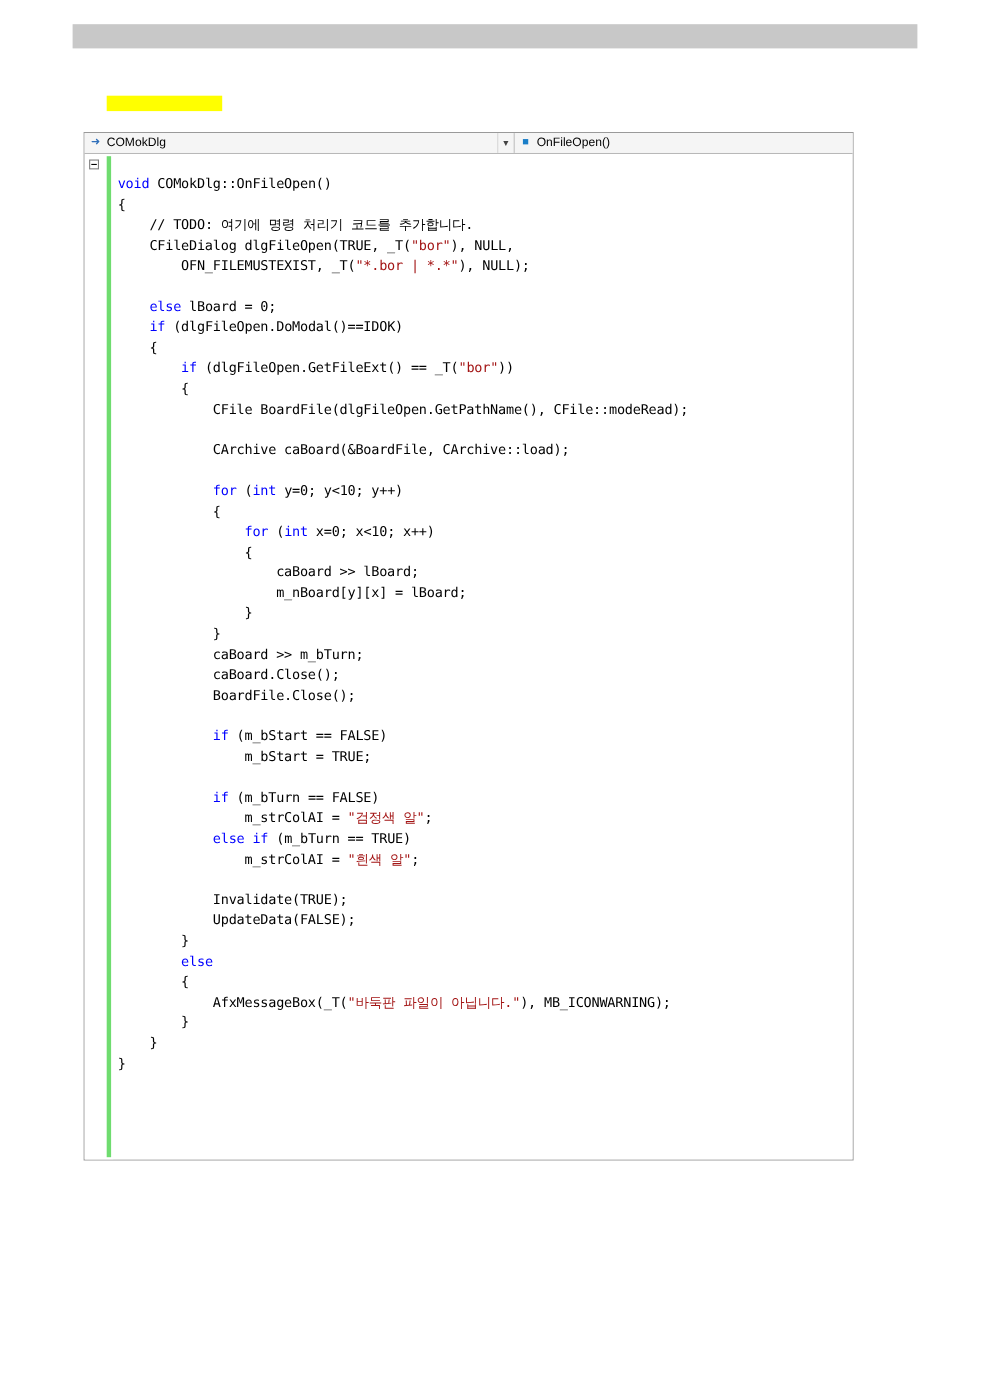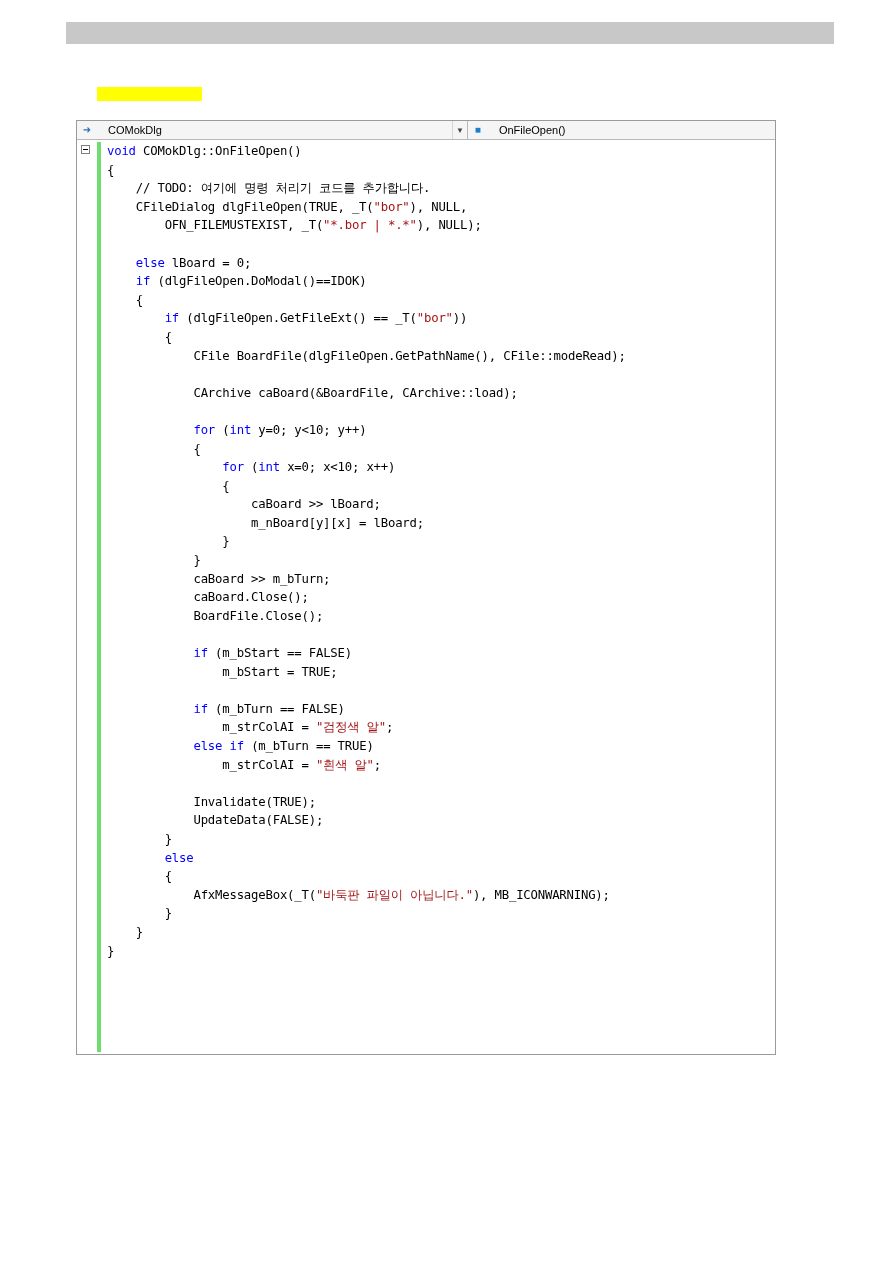--- a/index.html
+++ b/index.html
@@ -76,21 +76,21 @@
     text-align: center;
     font-size: 10px;
     line-height: 1;
     color: #2f6fba;
     margin-left: 3px;
   }
   .nav-icon.member {
     color: #1a7ec8;
   }
   .nav-label {
-    margin-left: 14px;
+    margin-left: 3px;
     font-size: 11px;
     font-family: "Liberation Sans", sans-serif;
     white-space: nowrap;
     overflow: hidden;
   }
   .nav-arrow {
     margin-left: auto;
     width: 15px;
     text-align: center;
     font-size: 8px;
@@ -144,21 +144,21 @@
     top: 3px;
     width: 5px;
     height: 1px;
     background: #000;
   }
 
   
   pre.code {
     position: absolute;
     left: 30px;
-    top: 2px;
+    top: 18px;
     margin: 0;
     font-family: "DejaVu Sans Mono", monospace;
     font-size: 12.3px;
     line-height: 18.6px;
     color: #000000;
     white-space: pre;
     letter-spacing: -0.2px;
   }
   .kw { color: #0000ff; }
   .cm { color: #000000; }

